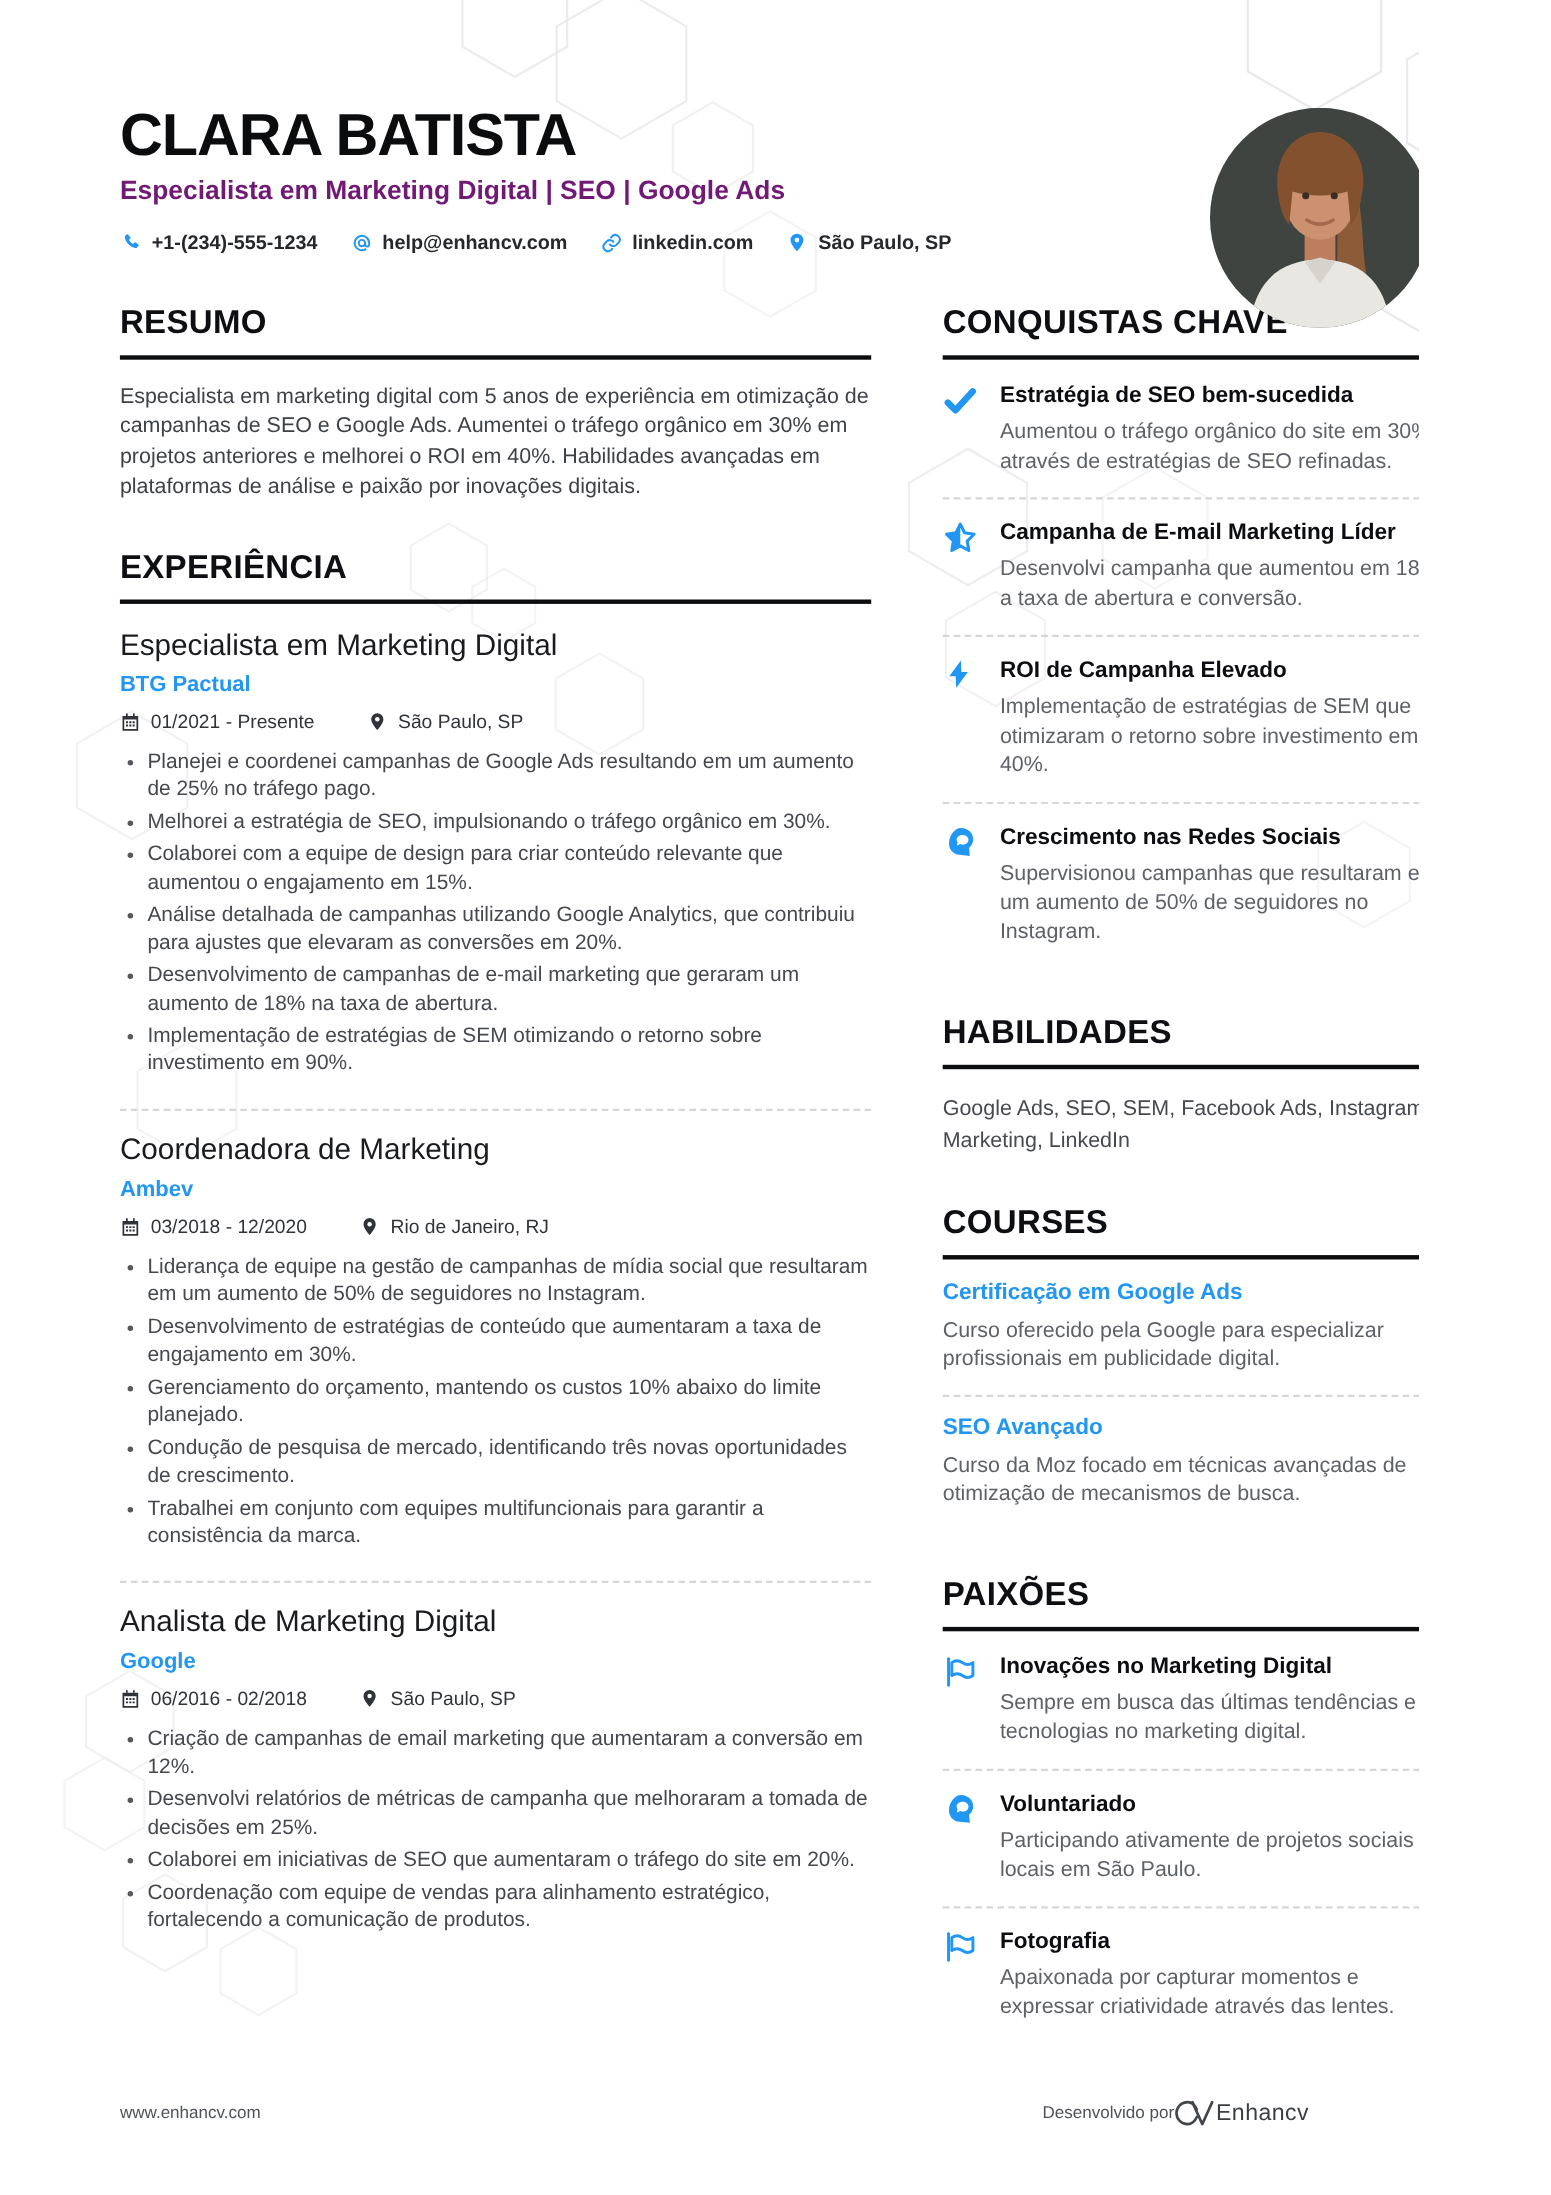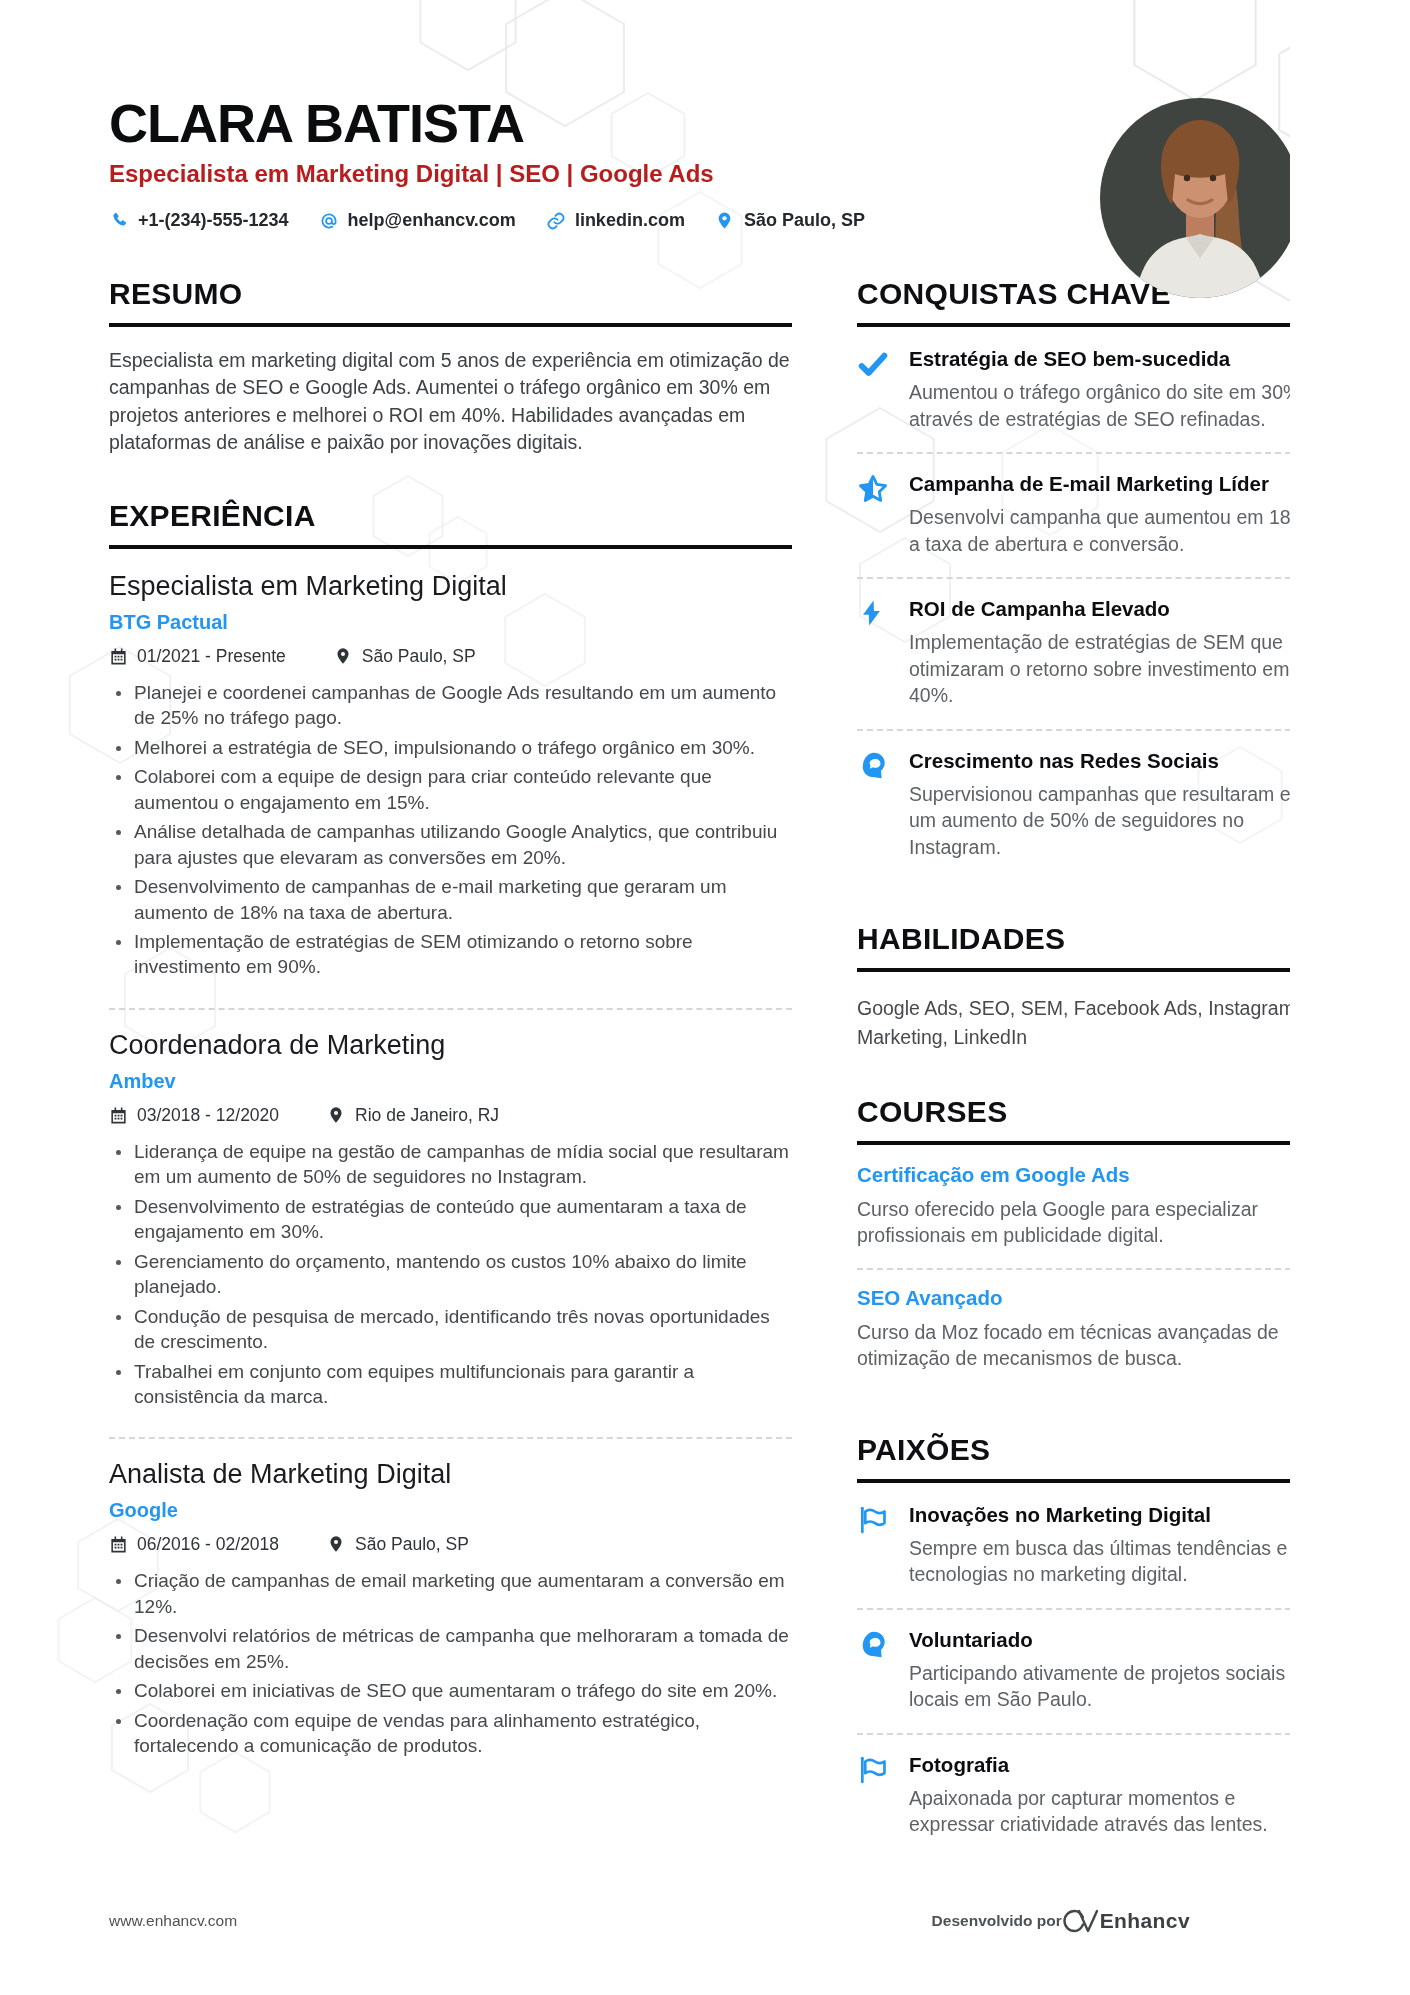--- a/index.html
+++ b/index.html
@@ -3,21 +3,21 @@
 <meta charset="utf-8">
 <style>
   html,body{margin:0;padding:0;background:#fff;}
   .page{position:relative;width:1290px;height:1995px;background:#ffffff;overflow:hidden;
         font-family:"Liberation Sans","DejaVu Sans",sans-serif;color:#222;}
   .hex-layer{position:absolute;left:0;top:0;z-index:0;}
   .content{position:relative;z-index:1;padding:96px 100px 0 109px;}
 
   
   .name{font-size:54px;font-weight:700;letter-spacing:-1px;color:#0b0c0e;line-height:1.0;}
-  .headline{font-size:24px;font-weight:700;color:#b91c1c;margin-top:10px;}
+  .headline{font-size:24px;font-weight:700;color:#701a75;margin-top:10px;}
   .contact-row{display:flex;align-items:center;gap:30px;margin-top:22px;}
   .c-item{display:flex;align-items:center;gap:9px;font-size:18px;font-weight:700;color:#25282c;}
   .c-item .ic{display:inline-flex;width:20px;height:20px;align-items:center;justify-content:center;}
   .photo{position:absolute;left:1100px;top:98px;width:200px;height:200px;border-radius:50%;
          overflow:hidden;z-index:2;}
 
   
   .columns{display:flex;gap:65px;margin-top:46px;}
   .col-left{flex:0 0 683px;max-width:683px;}
   .col-right{flex:0 0 454px;max-width:454px;}
@@ -51,21 +51,21 @@
   .course{padding:16px 0 19px;}
   .course + .course{border-top:2px dashed #d6d6d6;}
   .course-title{font-size:20.5px;font-weight:700;color:#2196f3;}
   .course-desc{margin-top:9px;font-size:19.5px;color:#5e6267;line-height:1.36;}
   .list-wrap{margin-top:2px;}
 
   
   .footer{position:absolute;left:109px;right:100px;top:1908px;z-index:1;
           display:flex;justify-content:space-between;align-items:center;}
   .footer-site{font-size:15.5px;color:#4e5256;}
-  .footer-credit{display:flex;align-items:center;font-weight:bold;}
+  .footer-credit{display:flex;align-items:center;}
   .footer-credit-text{font-size:15.5px;color:#4e5256;}
   .brand-name{font-size:21px;color:#3c3f43;letter-spacing:.4px;}
 </style>
 </head>
 <body>
 
 <div class="page">
 
   <svg class="hex-layer" id="hex-svg" width="1410" height="1995" viewBox="0 0 1410 1995">
       <polygon points="468.0,-40.0 515.6,-12.5 515.6,42.5 468.0,70.0 420.4,42.5 420.4,-12.5" fill="none" stroke="#e7e7e9" stroke-width="2" opacity="0.8"></polygon>

